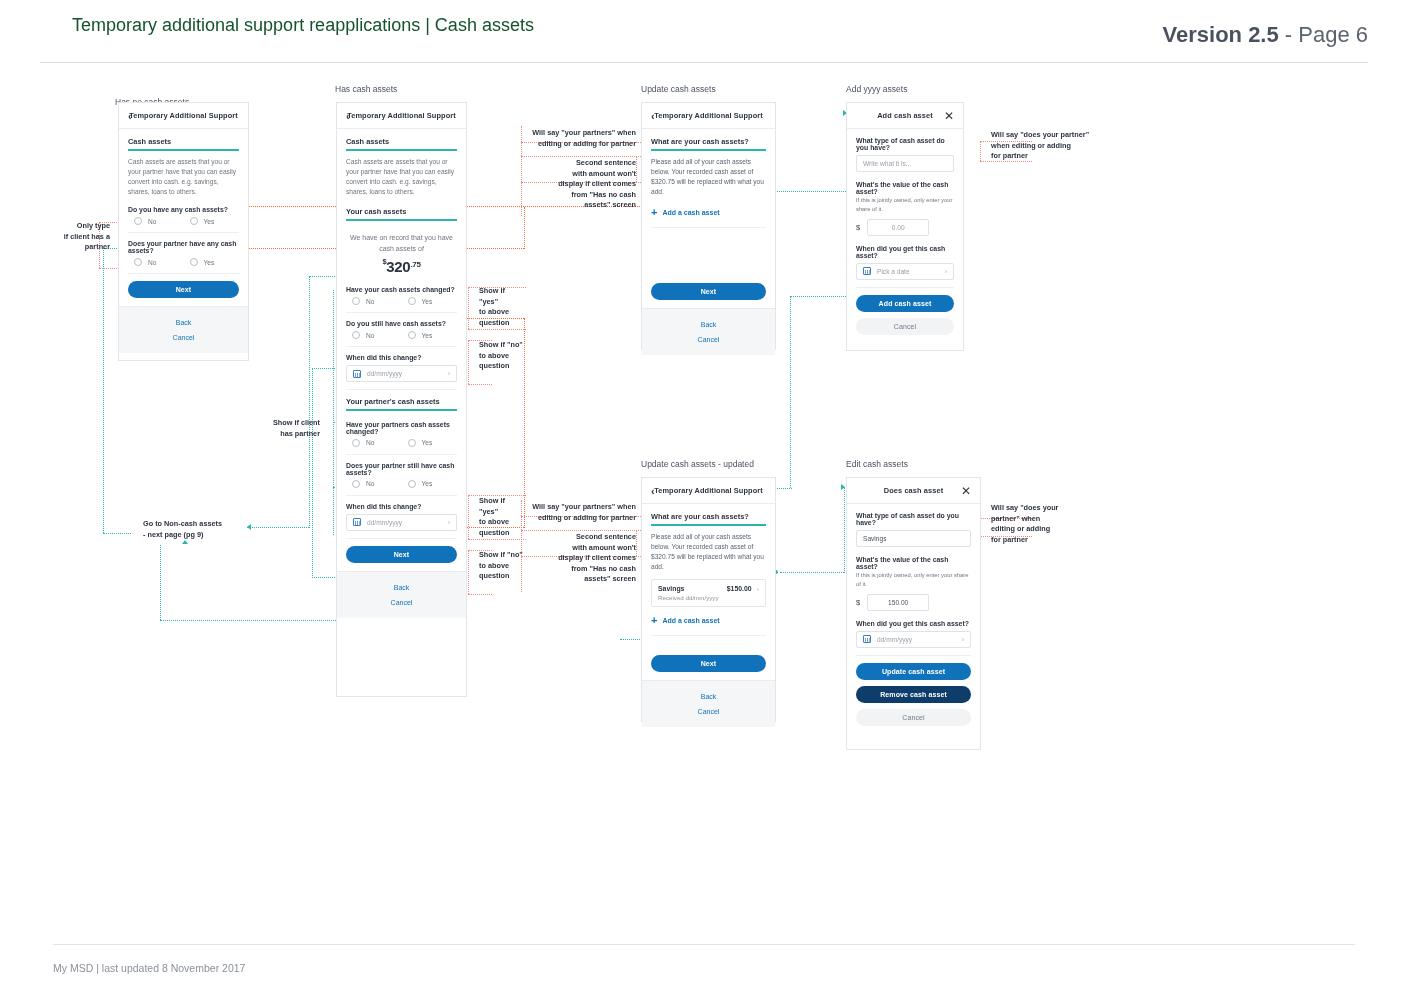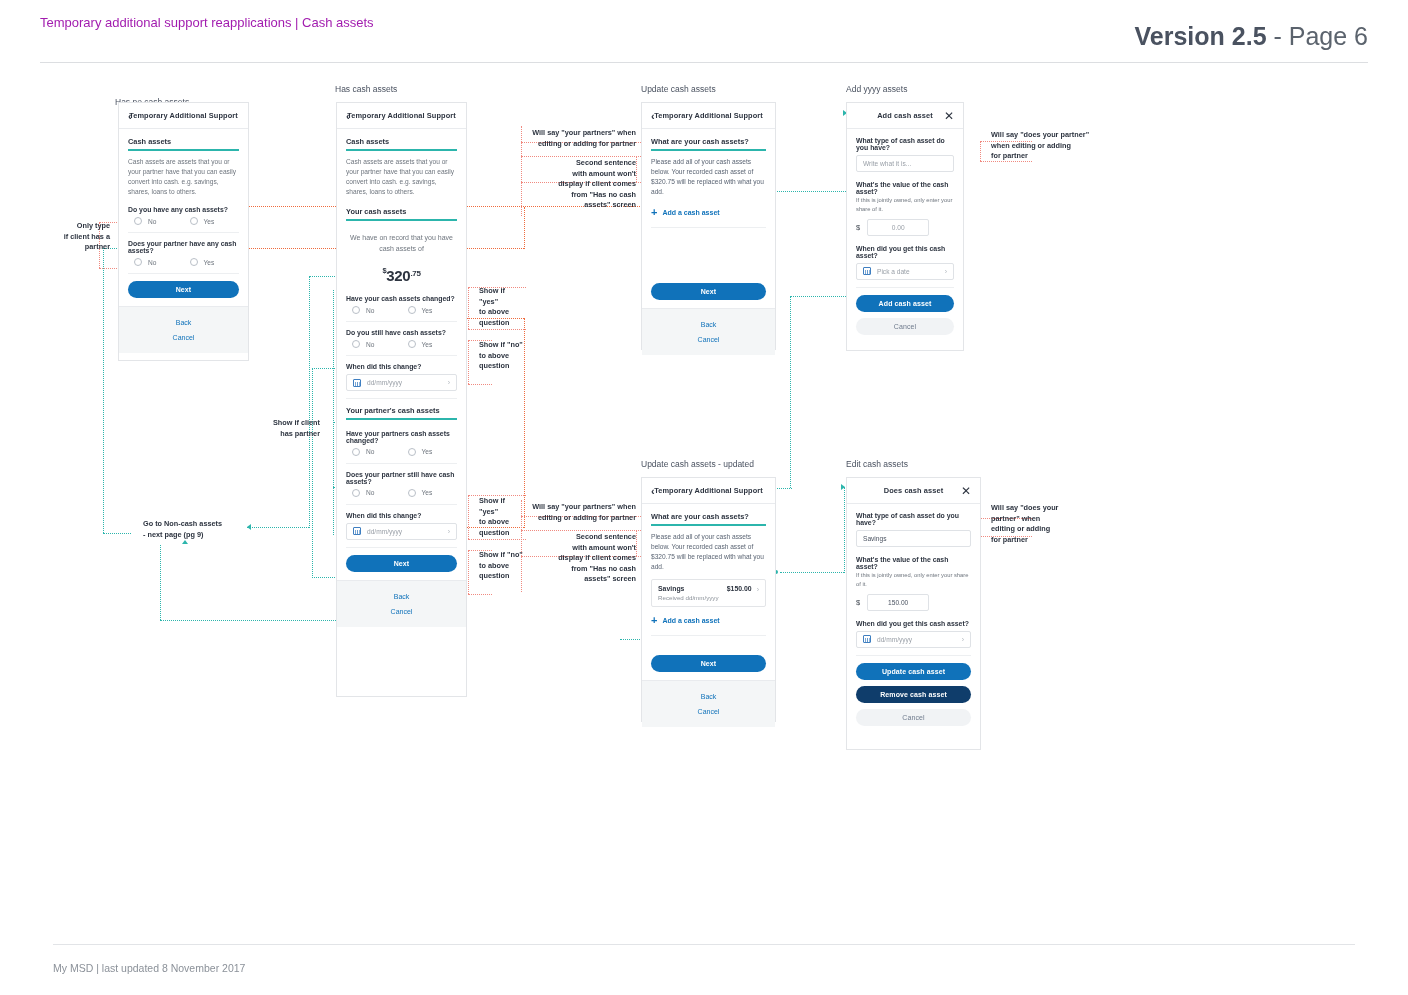--- a/index.html
+++ b/index.html
@@ -8,23 +8,23 @@
     width:1408px; height:995px; position:relative;
     background:#ffffff;
     font-family:"Liberation Sans", sans-serif;
     color:#3f4650;
     overflow:hidden;
   }
   
   #doc-header { position:absolute; left:40px; top:12px; right:40px; }
   #doc-title { font-size:19px; font-weight:bold; color:#3f4650; letter-spacing:-.2px; }
   #doc-title .light { font-weight:normal; color:#5b636d; }
-  #doc-subtitle { font-size:13px; color:#a21caf; margin-top:3px; }
+  #doc-subtitle { font-size:18px; color:#14532d; margin-top:3px;margin-left:32px; }
   #version-block { position:absolute; right:40px; top:22px; text-align:right;
-                   font-size:25px; color:#4a5260; white-space:nowrap; }
+                   font-size:22px; color:#4a5260; white-space:nowrap; }
   #version-block b { font-weight:bold; }
   #version-block .pg { font-weight:normal; color:#5b636d; }
   #header-rule { position:absolute; left:40px; right:40px; top:62px; height:1px; background:#dcdee1; }
   
   #footer-rule { position:absolute; left:53px; right:53px; top:944px; height:1px; background:#e2e4e7; }
   #footer-text { position:absolute; left:53px; top:962px; font-size:10.5px; color:#8b9199; }
 
   
   .screen-label { position:absolute; font-size:8.5px; color:#4a5260; white-space:nowrap; }
   .phone { position:absolute; background:#ffffff; border:1px solid #e3e5e8; }
@@ -46,21 +46,21 @@
 
   .qlabel { font-size:6.9px; font-weight:bold; color:#2d3440; margin:0 0 4px 0; }
   .radio-row { display:flex; align-items:center; gap:0; margin-bottom:2px; }
   .radio-opt { display:flex; align-items:center; width:50%; }
   .radio { width:8px; height:8px; border-radius:50%; border:1px solid #b9bfc7; background:#fff; }
   .radio-opt span { font-size:6.6px; color:#6e757e; margin-left:6px; }
   .hr { height:1px; background:#edeff1; margin:7px 0 7px 0; }
 
   .record-block { text-align:center; padding:6px 4px 4px 4px; }
   .record-block .line { font-size:7px; color:#6e757e; line-height:1.5; }
-  .amount { margin-top:12px; color:#2d3440; font-weight:bold; letter-spacing:-.3px; }
+  .amount { margin-top:3px; color:#2d3440; font-weight:bold; letter-spacing:-.3px; }
   .amount .cur { font-size:7.5px; vertical-align:8px; }
   .amount .big { font-size:15px; }
   .amount .cents { font-size:8px; vertical-align:5px; }
 
   .field {
     height:17px; border:1px solid #dfe2e6; border-radius:2px; background:#fff;
     display:flex; align-items:center; padding:0 6px; font-size:6.6px; color:#9aa0a8;
   }
   .field.value { color:#4a5260; }
   .field .cal { width:8px; height:8px; border:1.1px solid #3f7fc1; border-radius:1px;

